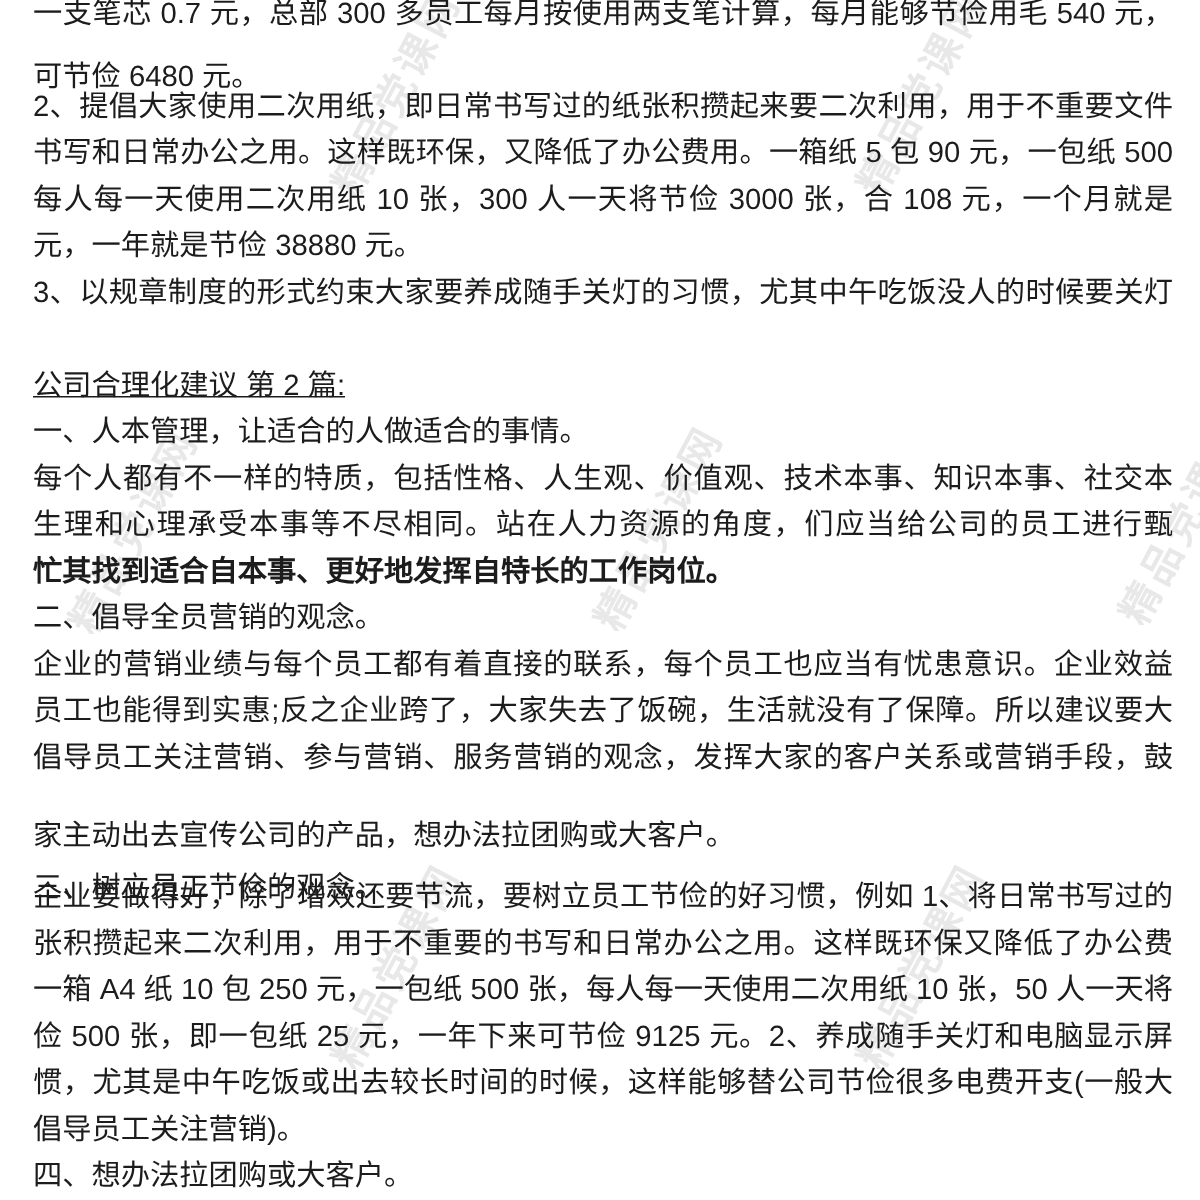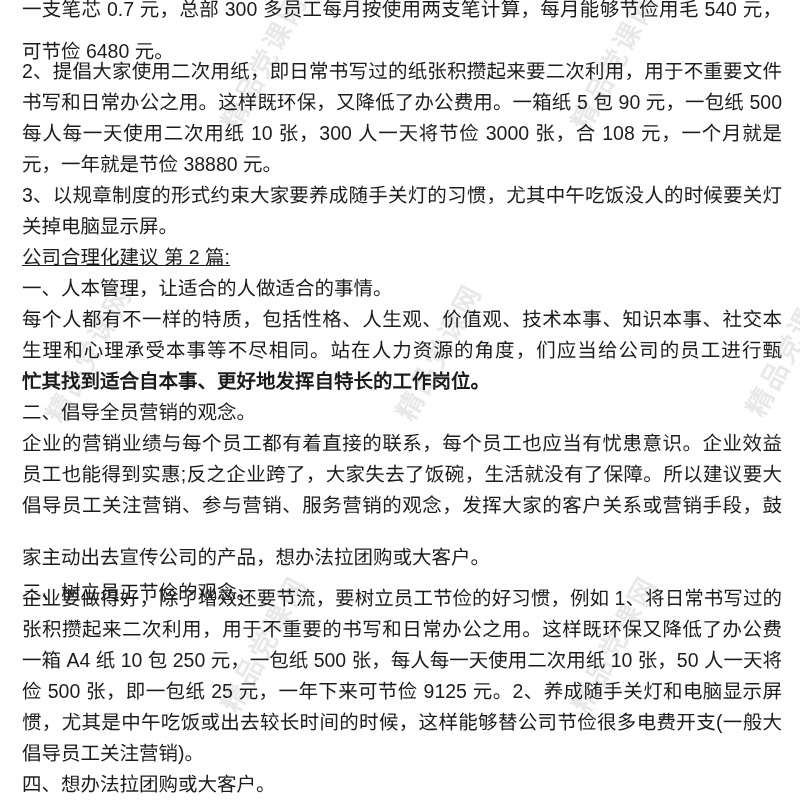--- a/index.html
+++ b/index.html
@@ -84,21 +84,20 @@
     </div>
 
   <div id="text-layer">
       <div class="doc-line justify clipped-top" style="top: -6px;">一支笔芯 0.7 元，总部 300 多员工每月按使用两支笔计算，每月能够节俭用毛 540 元，一年</div>
       <div class="doc-line" style="top: 25px; margin-top: 11px;">可节俭 6480 元。</div>
       <div class="doc-line justify" style="top: 56px;">2、提倡大家使用二次用纸，即日常书写过的纸张积攒起来要二次利用，用于不重要文件的</div>
       <div class="doc-line justify" style="top: 87px;">书写和日常办公之用。这样既环保，又降低了办公费用。一箱纸 5 包 90 元，一包纸 500 张，</div>
       <div class="doc-line justify" style="top: 118px;">每人每一天使用二次用纸 10 张，300 人一天将节俭 3000 张，合 108 元，一个月就是 3240</div>
       <div class="doc-line" style="top: 149px;">元，一年就是节俭 38880 元。</div>
       <div class="doc-line justify" style="top: 180px;">3、以规章制度的形式约束大家要养成随手关灯的习惯，尤其中午吃饭没人的时候要关灯和</div>
-      <div class="doc-line" style="top: 211px;">关掉电脑显示屏。</div>
       <div class="doc-line" style="top: 242px; text-decoration: underline;">公司合理化建议 第 2 篇:</div>
       <div class="doc-line" style="top: 273px;">一、人本管理，让适合的人做适合的事情。</div>
       <div class="doc-line justify" style="top: 304px;">每个人都有不一样的特质，包括性格、人生观、价值观、技术本事、知识本事、社交本事、</div>
       <div class="doc-line justify" style="top: 335px;">生理和心理承受本事等不尽相同。站在人力资源的角度，们应当给公司的员工进行甄别，帮</div>
       <div class="doc-line" style="top: 366px; font-weight: bold;">忙其找到适合自本事、更好地发挥自特长的工作岗位。</div>
       <div class="doc-line" style="top: 397px;">二、倡导全员营销的观念。</div>
       <div class="doc-line justify" style="top: 428px;">企业的营销业绩与每个员工都有着直接的联系，每个员工也应当有忧患意识。企业效益好了，</div>
       <div class="doc-line justify" style="top: 459px;">员工也能得到实惠;反之企业跨了，大家失去了饭碗，生活就没有了保障。所以建议要大力</div>
       <div class="doc-line justify" style="top: 490px;">倡导员工关注营销、参与营销、服务营销的观念，发挥大家的客户关系或营销手段，鼓励大</div>
       <div class="doc-line" style="top: 542px; font-family: Liberation Serif, serif;">家主动出去宣传公司的产品，想办法拉团购或大客户。</div>

